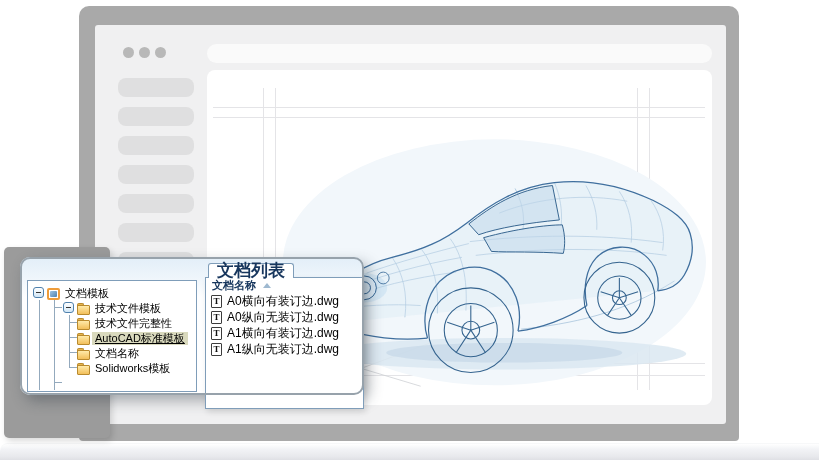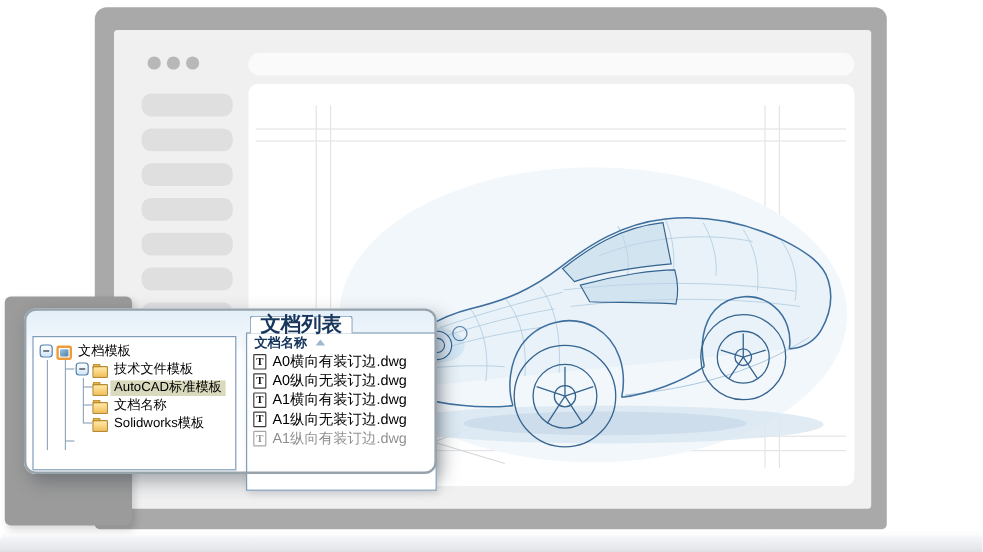--- a/index.html
+++ b/index.html
@@ -43,21 +43,21 @@
   .tab{display:inline-flex;align-items:center;gap:4px;height:19px;box-sizing:border-box;
     padding:2px 9px 3px 7px;margin-right:3px;font-size:11px;color:#1b1b1b;
     background:linear-gradient(180deg,#fbfdff 0%,#e4eef7 45%,#cfe1f0 100%);
     border:1px solid #96b4cf;border-radius:4px 4px 0 0;cursor:default;}
   .tab.active{background:#ffffff;border-color:#89a8c5;}
 
   .treebox{position:absolute;left:7px;top:23px;width:170px;height:112px;box-sizing:border-box;
     background:#fff;border:1px solid #7f9db9;overflow:hidden;padding-top:4px;}
   .trow{display:flex;align-items:flex-end;height:15px;font-size:11px;color:#000;white-space:nowrap;padding-left:4px;}
   .trow .lbl{padding:0 3px;margin-left:2px;line-height:13px;}
-  .trow.selected .lbl{background:#d9d9bd;}
+  .trow.selected .lbl{background:#d9d9bd;text-decoration:underline;}
   .g{width:15px;height:15px;position:relative;flex:none;}
   .g.v::before,.g.t::before{content:'';position:absolute;left:7px;top:0;height:15px;border-left:1px solid #93a9bd;}
   .g.l::before{content:'';position:absolute;left:7px;top:0;height:8px;border-left:1px solid #93a9bd;}
   .g.t::after,.g.l::after{content:'';position:absolute;left:8px;top:7px;width:7px;border-top:1px solid #93a9bd;}
   .g .expander{position:absolute;left:1px;top:2px;}
 
   .expander{width:11px;height:11px;box-sizing:border-box;border:1px solid #4f81ad;border-radius:3px;
     background:linear-gradient(180deg,#ffffff,#d2e7f7);position:relative;flex:none;}
   .expander::after{content:'';position:absolute;left:2px;right:2px;top:4px;height:1px;background:#333;}
 
@@ -210,20 +210,27 @@
         </div>
         <div class="trow">
           <span class="g v"></span>
           <span class="g t"></span>
           <span class="g">
             <span class="expander"></span>
           </span>
           <span class="icon-folder"></span>
           <span class="lbl">技术文件模板</span>
         </div>
+        <div class="trow">
+          <span class="g v"></span>
+          <span class="g v"></span>
+          <span class="g t"></span>
+          <span class="icon-folder"></span>
+          <span class="lbl">技术文件完整性</span>
+        </div>
         <div class="trow selected">
           <span class="g v"></span>
           <span class="g v"></span>
           <span class="g t"></span>
           <span class="icon-folder"></span>
           <span class="lbl">AutoCAD标准模板</span>
         </div>
         <div class="trow">
           <span class="g v"></span>
           <span class="g v"></span>
@@ -263,23 +270,19 @@
             <span>A0纵向无装订边.dwg</span>
           </div>
           <div class="frow">
             <span class="icon-doc"></span>
             <span>A1横向有装订边.dwg</span>
           </div>
           <div class="frow">
             <span class="icon-doc"></span>
             <span>A1纵向无装订边.dwg</span>
           </div>
-          <div class="frow ghost">
-            <span class="icon-doc"></span>
-            <span>A1纵向有装订边.dwg</span>
-          </div>
         </div>
     </div>
   </div>
 
   <div class="panel-outline"></div>
 
 </div>
 
 </body></html>

